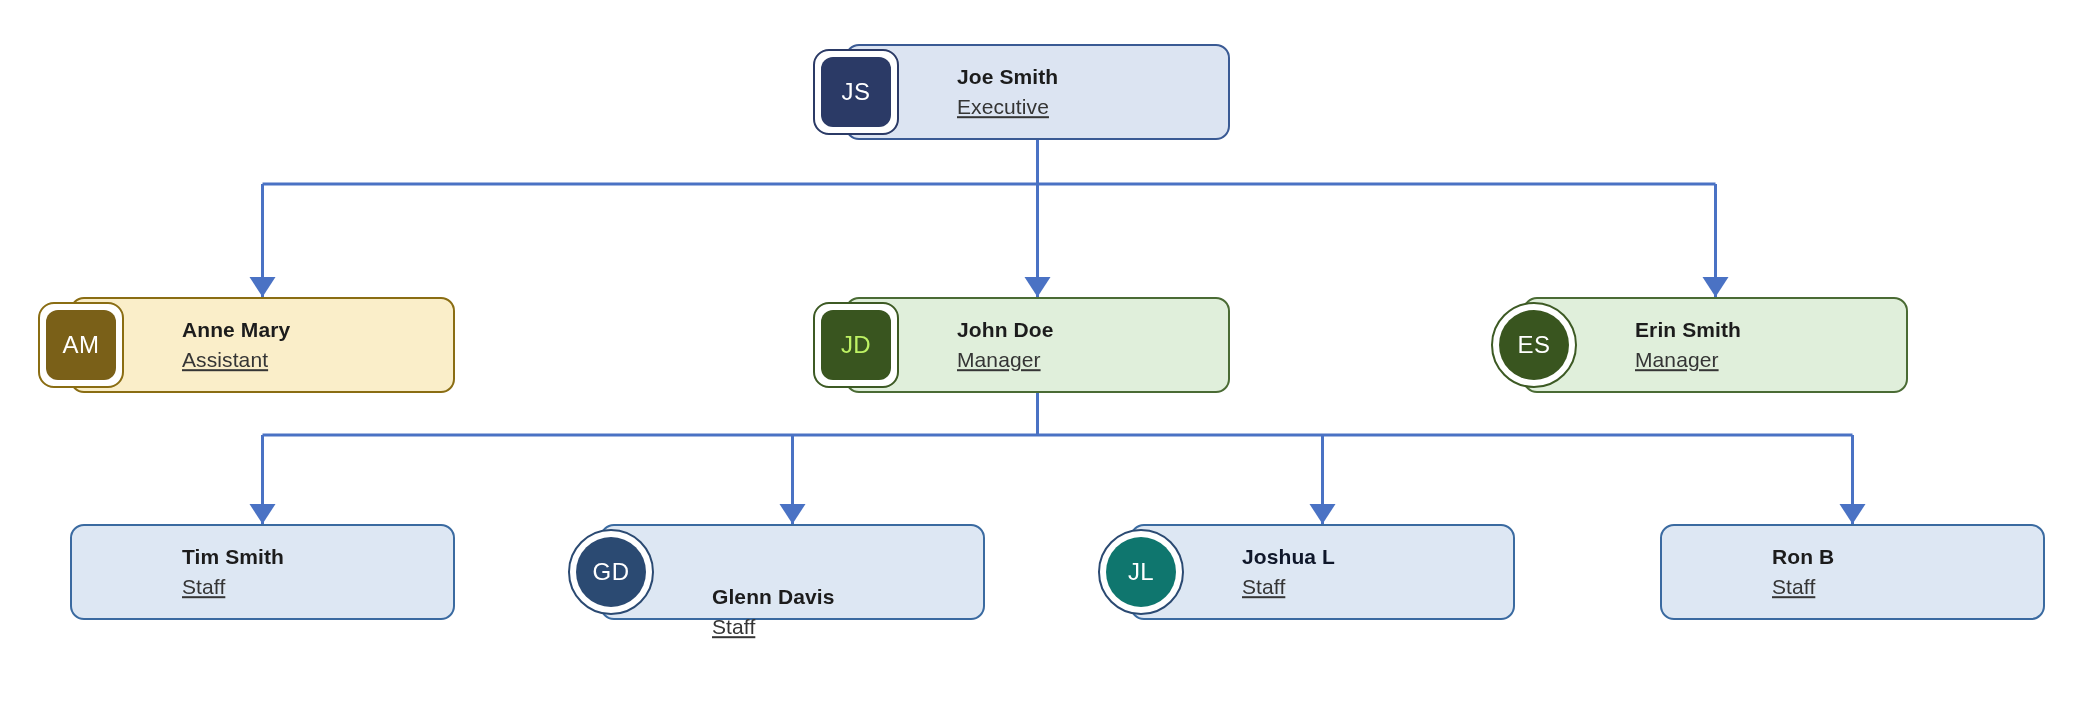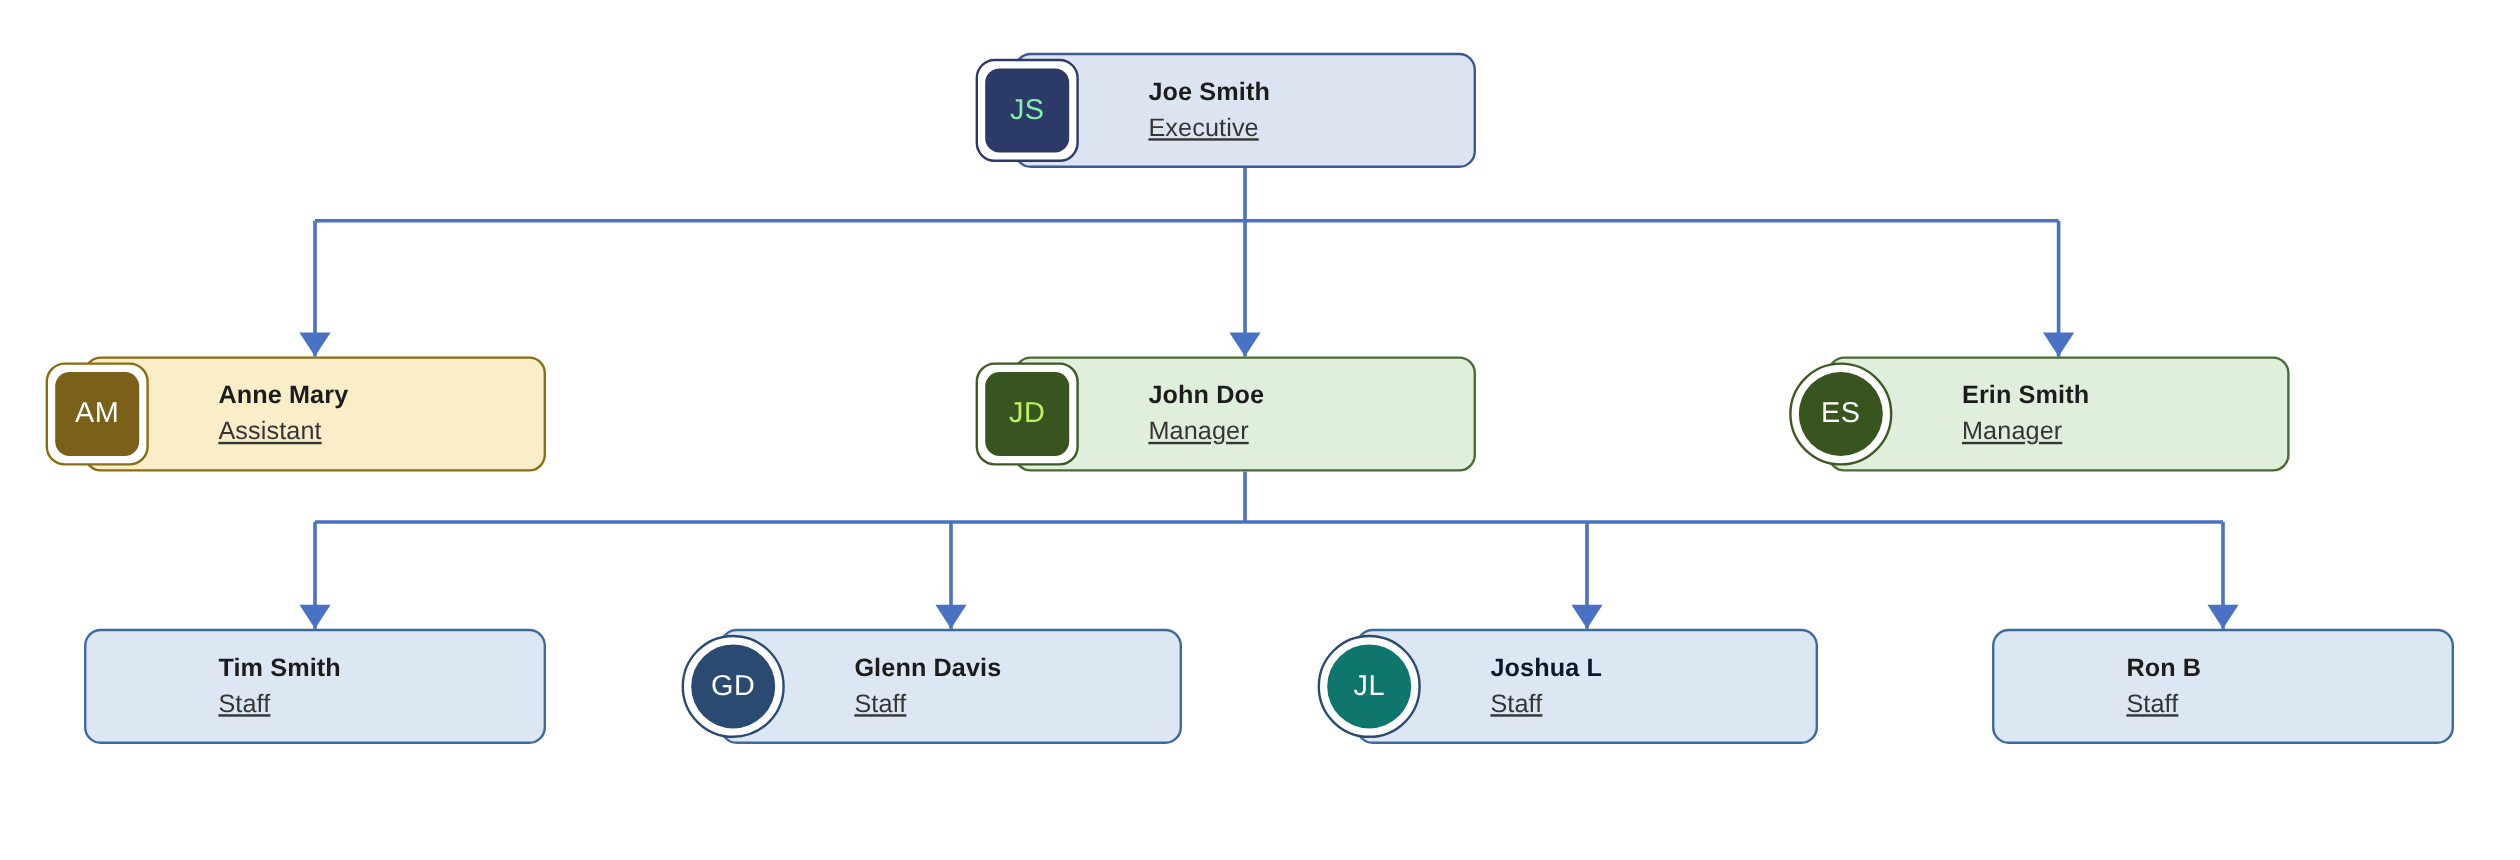--- a/index.html
+++ b/index.html
@@ -119,21 +119,21 @@
     </svg>
 
   <div id="node-layer">
       <div class="node shape-square" style="left: 845px; top: 44px; width: 385px; height: 96px;">
         <div class="node-card" style="background: rgb(220, 228, 242); border-color: rgb(58, 90, 148);"></div>
         <div class="node-text" style="left: 112px;">
           <div class="node-name" style="color: rgb(28, 28, 28);">Joe Smith</div>
           <div class="node-role">Executive</div>
         </div>
         <div class="avatar-wrap" style="left: -32px; width: 86px; height: 86px; border-color: rgb(43, 58, 102); padding: 6px;">
-          <div class="avatar-inner" style="width: 100%; height: 100%; background: rgb(43, 58, 102); color: #86efac;">JS</div>
+          <div class="avatar-inner" style="width: 100%; height: 100%; background: rgb(43, 58, 102); color: #ffffff;">JS</div>
         </div>
       </div>
       <div class="node shape-square" style="left: 70px; top: 297px; width: 385px; height: 96px;">
         <div class="node-card" style="background: rgb(250, 238, 201); border-color: rgb(138, 109, 19);"></div>
         <div class="node-text" style="left: 112px;">
           <div class="node-name" style="color: rgb(28, 28, 28);">Anne Mary</div>
           <div class="node-role">Assistant</div>
         </div>
         <div class="avatar-wrap" style="left: -32px; width: 86px; height: 86px; border-color: rgb(138, 109, 19); padding: 6px;">
           <div class="avatar-inner" style="width: 100%; height: 100%; background: rgb(122, 96, 24); color: rgb(255, 255, 255);">AM</div>
@@ -161,21 +161,21 @@
       </div>
       <div class="node shape-circle" style="left: 70px; top: 524px; width: 385px; height: 96px;">
         <div class="node-card" style="background: rgb(221, 231, 243); border-color: rgb(58, 106, 160);"></div>
         <div class="node-text" style="left: 112px;">
           <div class="node-name" style="color: rgb(28, 28, 28);">Tim Smith</div>
           <div class="node-role">Staff</div>
         </div>
       </div>
       <div class="node shape-circle" style="left: 600px; top: 524px; width: 385px; height: 96px;">
         <div class="node-card" style="background: rgb(221, 231, 243); border-color: rgb(58, 106, 160);"></div>
-        <div class="node-text" style="left: 112px;">
+        <div class="node-text" style="left: 112px; margin-top: 40px;">
           <div class="node-name" style="color: rgb(28, 28, 28);">Glenn Davis</div>
           <div class="node-role">Staff</div>
         </div>
         <div class="avatar-wrap" style="left: -32px; width: 86px; height: 86px; border-color: rgb(43, 74, 114); padding: 6px;">
           <div class="avatar-inner" style="width: 100%; height: 100%; background: rgb(43, 74, 114); color: rgb(255, 255, 255);">GD</div>
         </div>
       </div>
       <div class="node shape-circle" style="left: 1130px; top: 524px; width: 385px; height: 96px;">
         <div class="node-card" style="background: rgb(221, 231, 243); border-color: rgb(58, 106, 160);"></div>
         <div class="node-text" style="left: 112px;">

